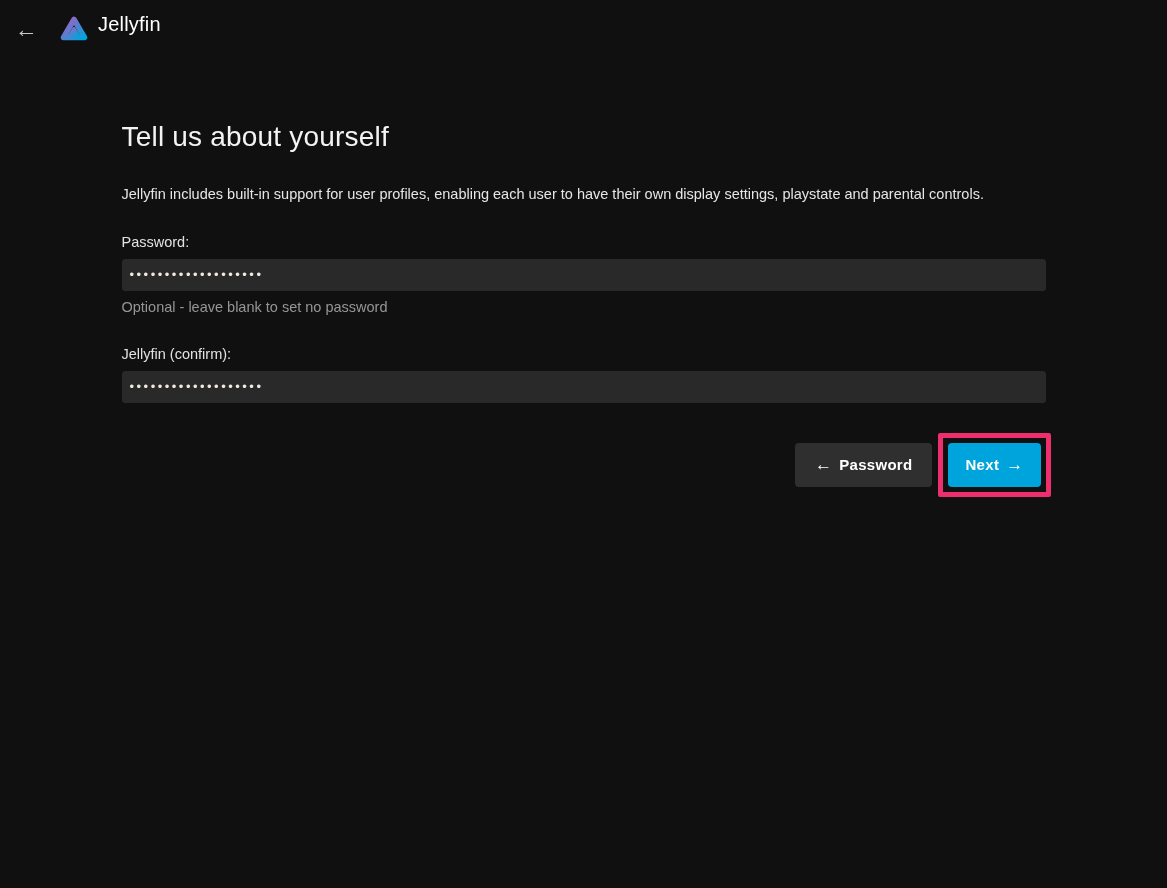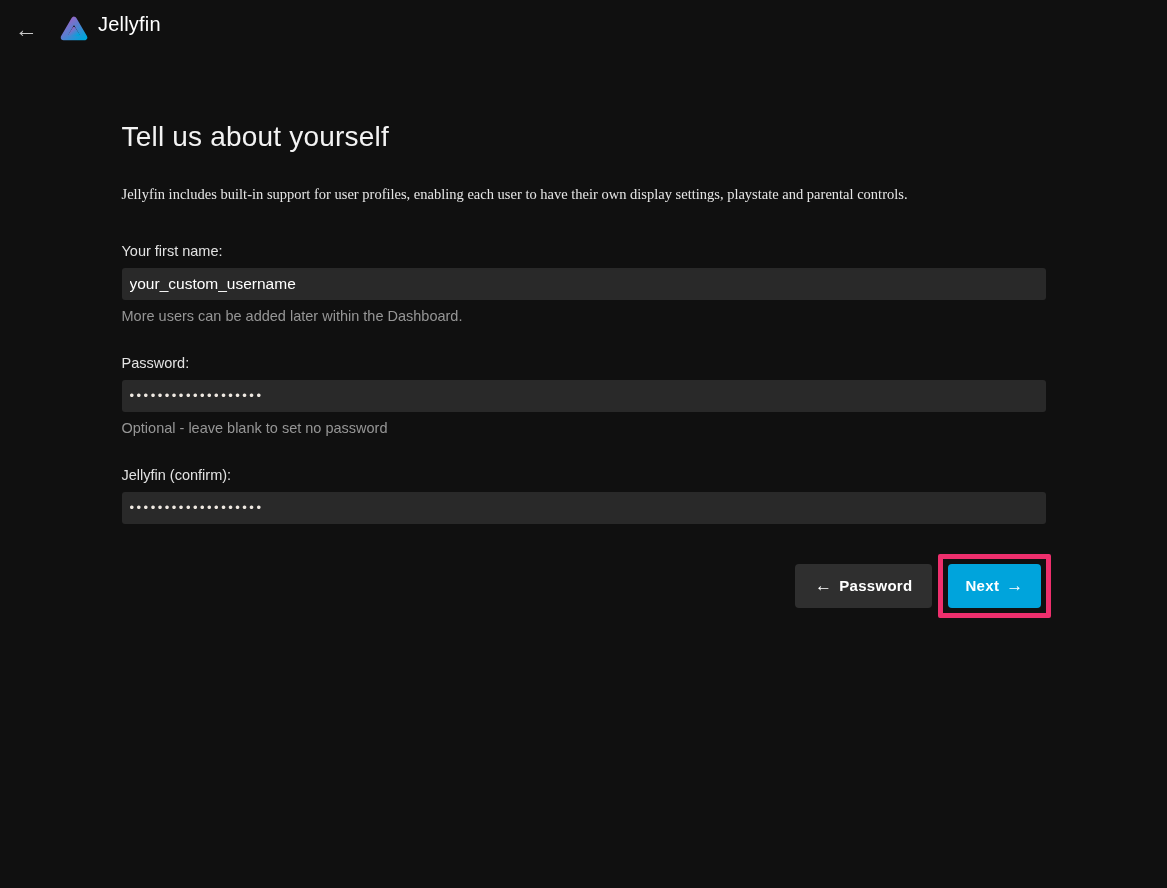--- a/index.html
+++ b/index.html
@@ -46,21 +46,20 @@
     font-size: 28px;
     font-weight: 400;
     color: #f3f3f3;
     letter-spacing: 0.2px;
   }
   .page-desc {
     margin: 34px 0 0 0;
     font-size: 14.5px;
     line-height: 1.1;
     color: #e6e6e6;
-    font-family: Liberation Serif, serif;
   }
   .field { margin-top: 40px; }
   .field.gap { margin-top: 31px; }
   .field-label {
     display: block;
     font-size: 14.5px;
     color: #e2e2e2;
     margin-bottom: 9px;
   }
   .text-input {
@@ -145,25 +144,20 @@
       <polygon points="16,15 20.5,22 11.5,22" fill="url(#jfgrad)" stroke="url(#jfgrad)" stroke-width="2.5" stroke-linejoin="round"></polygon>
     </svg>
     <span class="app-name">Jellyfin</span>
   </div>
 </header>
 
 <main class="content">
   <h1 class="page-title">Tell us about yourself</h1>
   <p class="page-desc">Jellyfin includes built-in support for user profiles, enabling each user to have their own display settings, playstate and parental controls.</p>
 
-  <div class="field">
-    <label class="field-label">Your first name:</label>
-    <input class="text-input" type="text" value="your_custom_username" style="">
-    <p class="field-helper">More users can be added later within the Dashboard.</p>
-  </div>
 
   <div class="field gap">
     <label class="field-label">Password:</label>
     <input class="text-input dots" type="text" value="•••••••••••••••••••" style="">
     <p class="field-helper">Optional - leave blank to set no password</p>
   </div>
 
   <div class="field gap">
     <label class="field-label">Jellyfin (confirm):</label>
     <input class="text-input dots" type="text" value="•••••••••••••••••••" style="">

